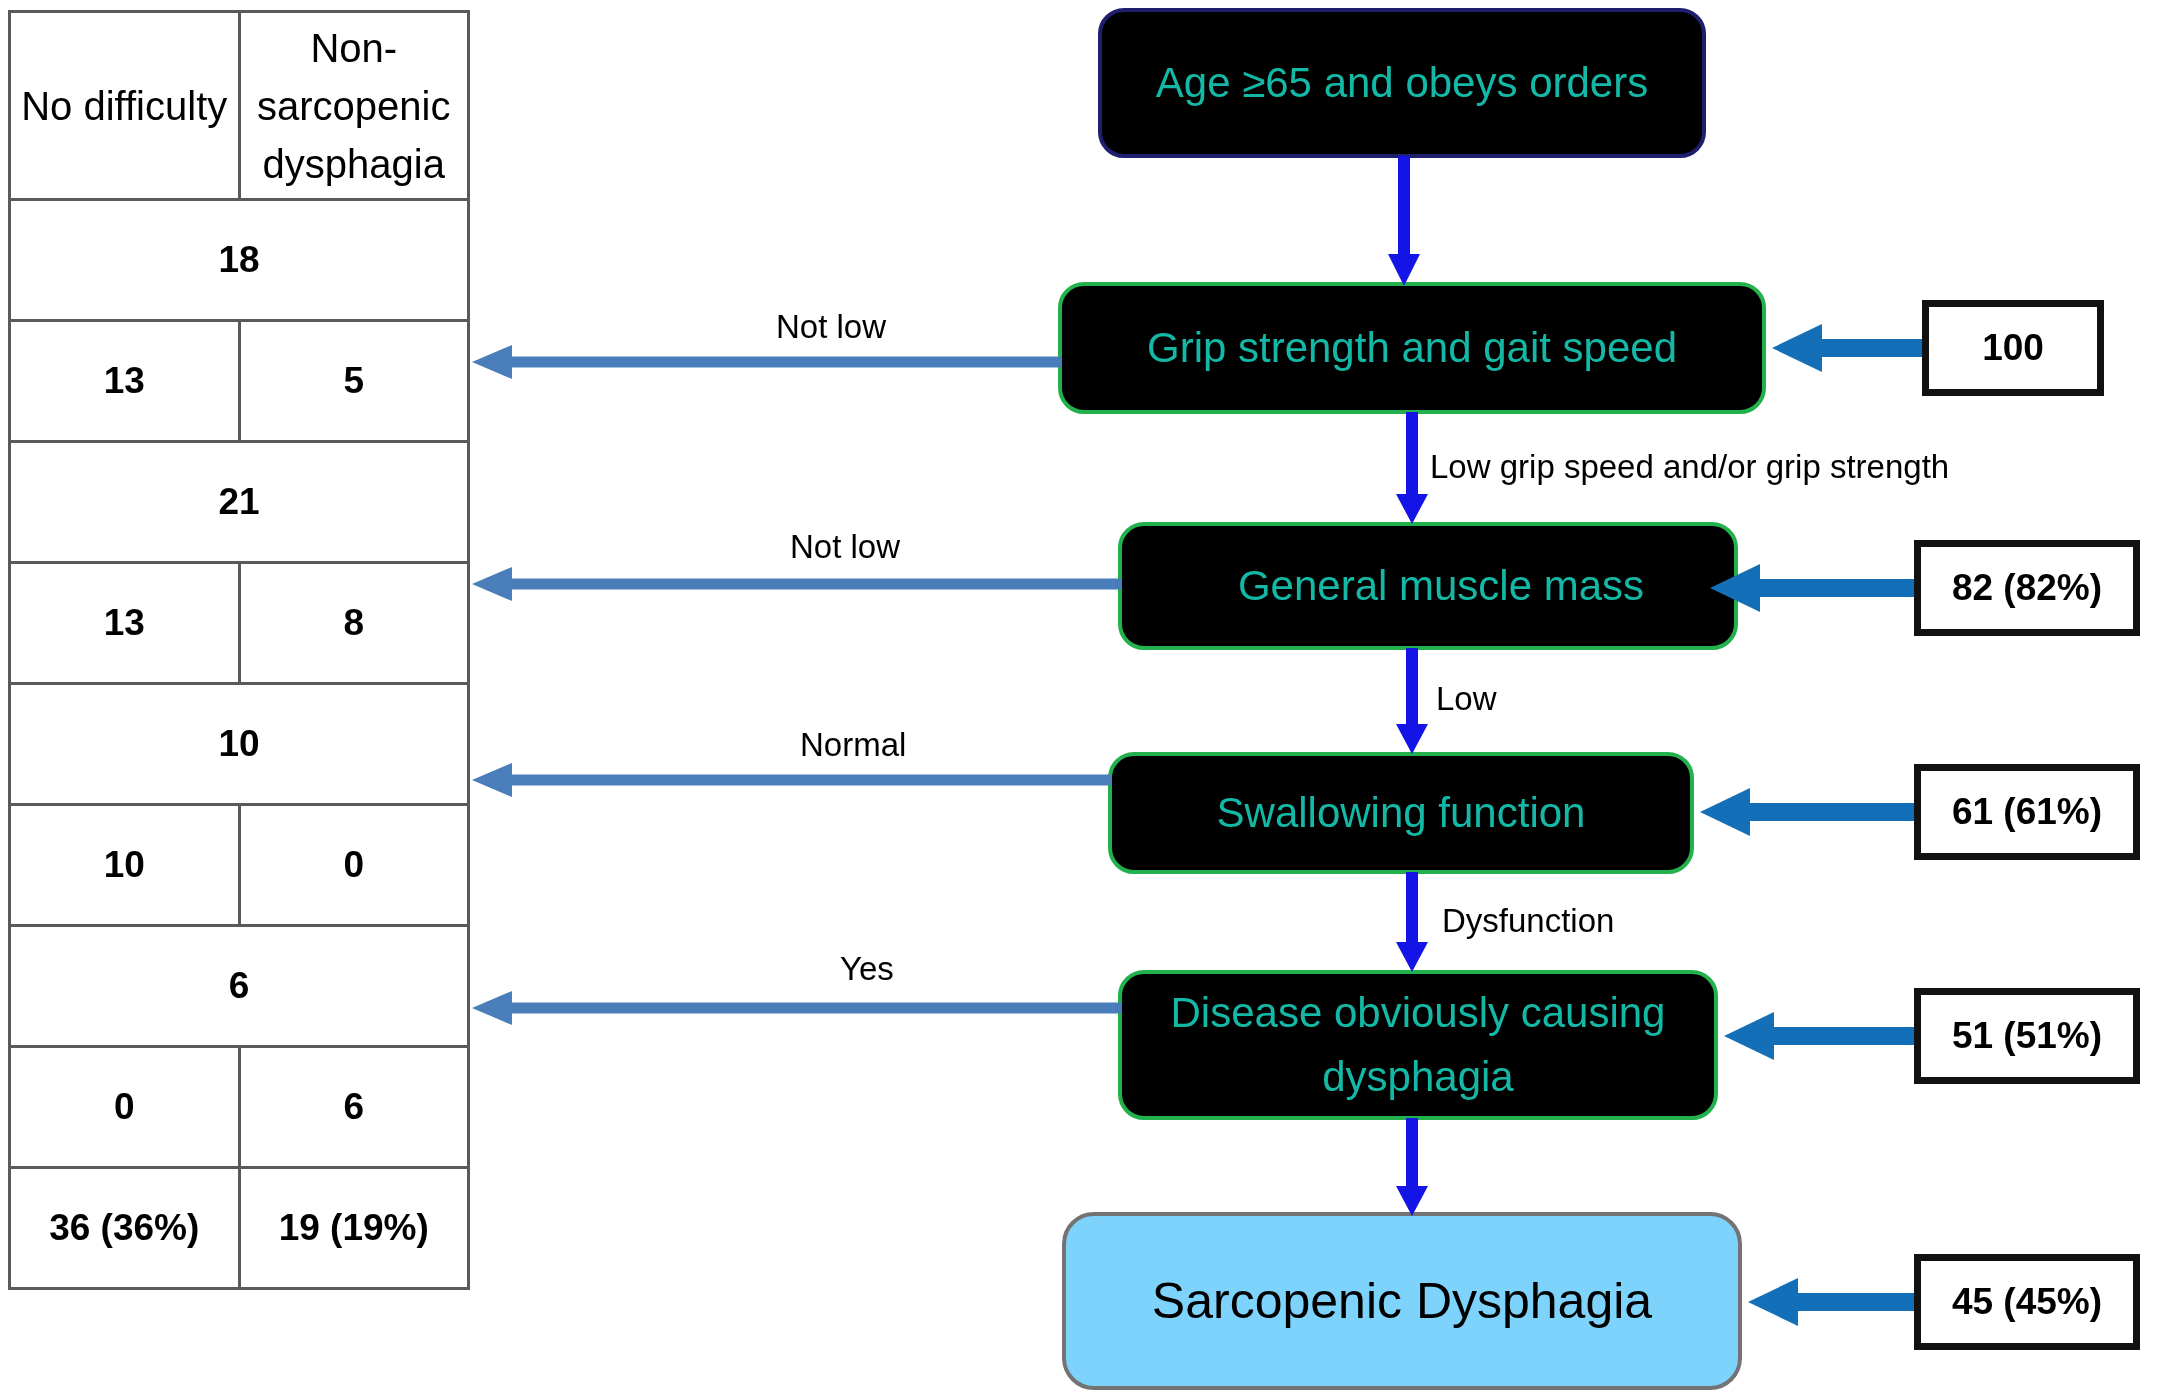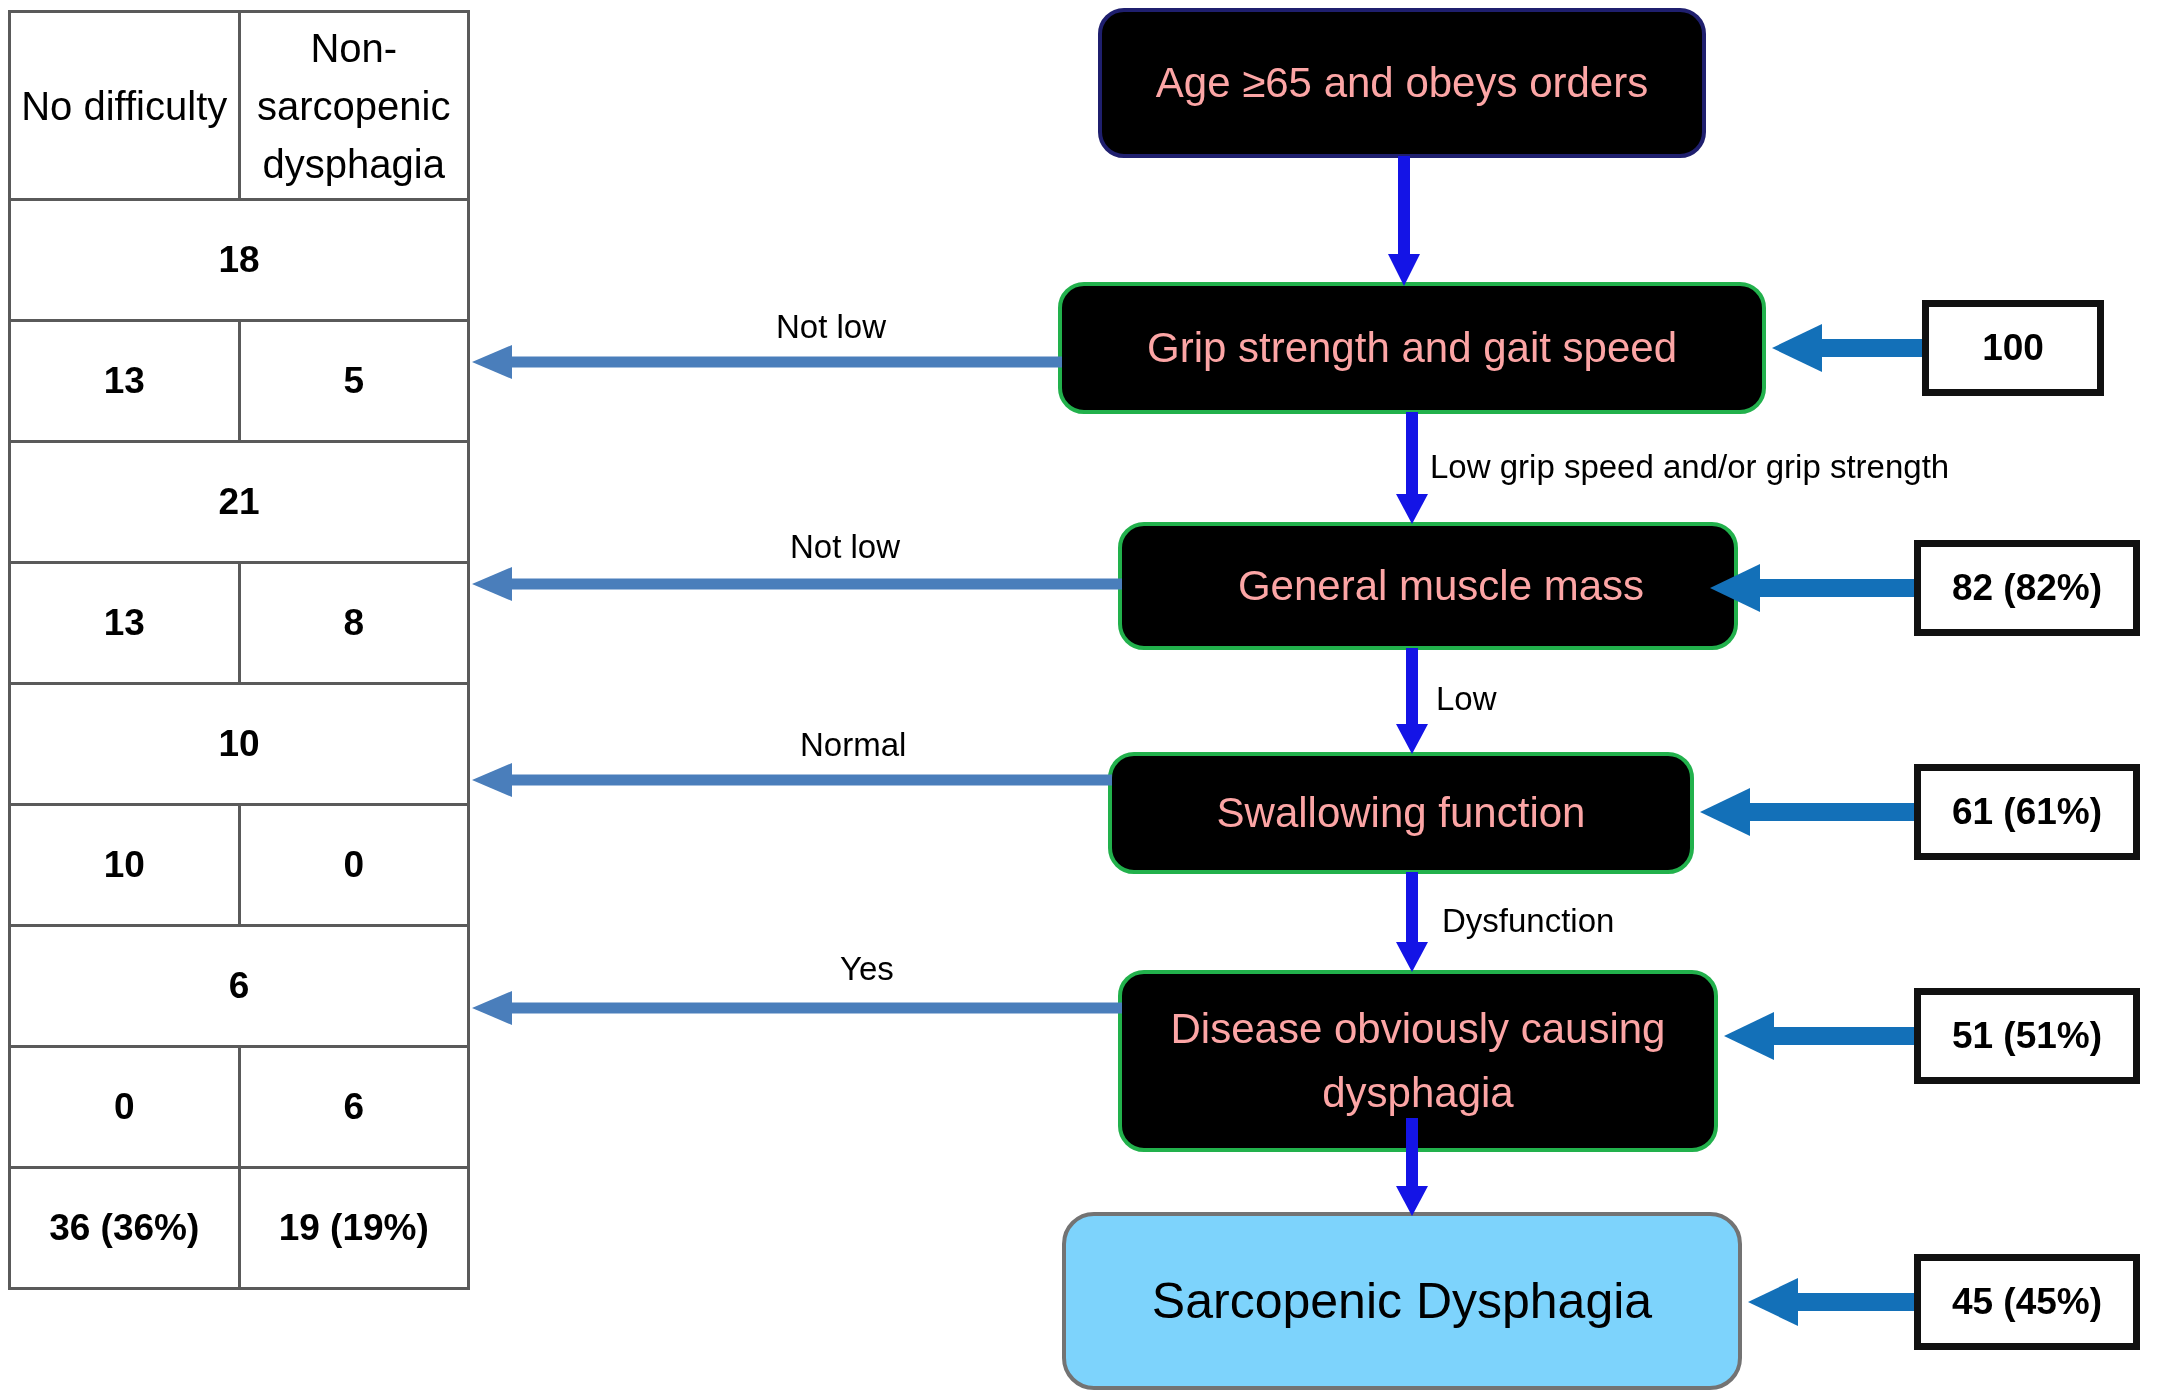--- a/index.html
+++ b/index.html
@@ -24,21 +24,21 @@
   td.total{font-size:37px;font-weight:700;height:118px;}
 
   
   .fbox{
     position:absolute;
     display:flex;align-items:center;justify-content:center;
     text-align:center;
     box-sizing:border-box;
     border-radius:26px;
     background:#000000;
-    color:#fca5a5;
+    color:#14b8a6;
     font-family:"Liberation Sans",sans-serif;
     font-weight:400;
     line-height:1.52;
     padding:0 14px;
   }
   .fbox.green{border:4px solid #22b14c;}
   .fbox.navy{border:4px solid #1f1f6e;}
   .fbox.white{
     background:#7dd3fc;color:#000000;border:4px solid #737373;border-radius:32px;
   }
@@ -117,21 +117,21 @@
   </div>
 
   <div class="fbox navy" style="left:1098px;top:8px;width:608px;height:150px;font-size:42px;">Age ≥65 and obeys orders</div>
 
   <div class="fbox green" style="left:1058px;top:282px;width:708px;height:132px;font-size:42px;">Grip strength and gait speed</div>
 
   <div class="fbox green" style="left:1118px;top:522px;width:620px;height:128px;font-size:42px;padding-left:40px;">General muscle mass</div>
 
   <div class="fbox green" style="left:1108px;top:752px;width:586px;height:122px;font-size:42px;">Swallowing function</div>
 
-  <div class="fbox green" style="left:1118px;top:970px;width:600px;height:182px;font-size:42px;">Disease obviously causing dysphagia</div>
+  <div class="fbox green" style="left:1118px;top:970px;width:600px;height:150px;font-size:42px;">Disease obviously causing dysphagia</div>
 
   <div class="fbox white" style="left:1062px;top:1212px;width:680px;height:178px;font-size:50px;">Sarcopenic Dysphagia</div>
 
   <svg class="arrow-svg" style="left:1384px;top:156px;width:40px;height:132px;" viewBox="0 0 40 132">
     <line x1="20" y1="0" x2="20" y2="104" stroke="#1414e6" stroke-width="12"></line>
     <polygon points="20,130 4,98 36,98" fill="#1414e6"></polygon>
   </svg>
 
   <svg class="arrow-svg" style="left:1392px;top:412px;width:40px;height:114px;" viewBox="0 0 40 114">
     <line x1="20" y1="0" x2="20" y2="88" stroke="#1414e6" stroke-width="12"></line>

